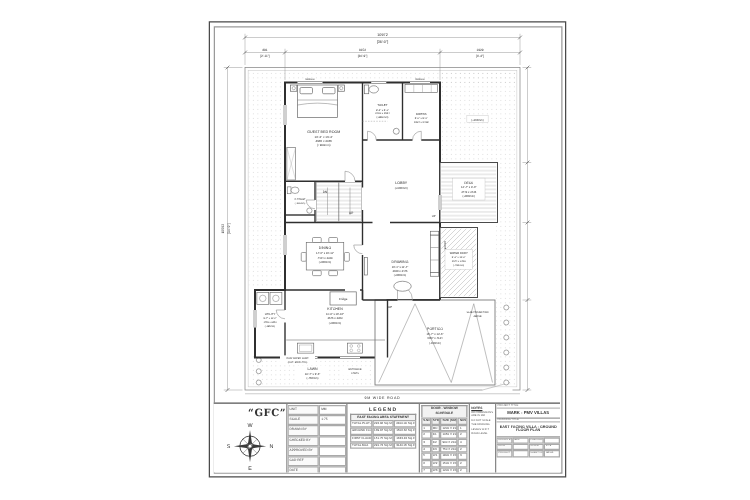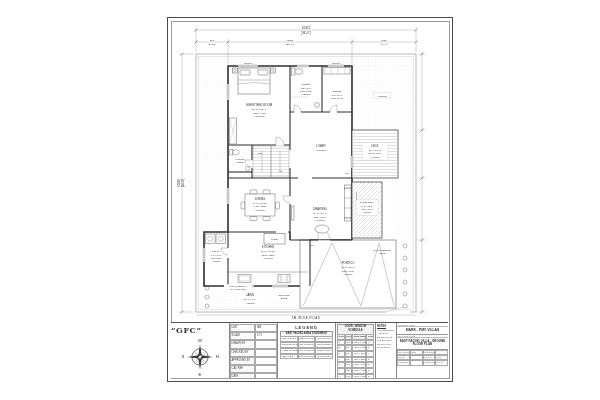--- a/index.html
+++ b/index.html
@@ -6,21 +6,21 @@
   #canvas{position:relative;width:600px;height:400px;background:#ffffff;overflow:hidden;
           font-family:"Liberation Sans",sans-serif;color:#333;}
   .sheet-outer{position:absolute;left:167px;top:17px;width:284px;height:363px;border:1px solid #4a4a4a;}
   .sheet-inner{position:absolute;left:171px;top:21px;width:277px;height:356px;border:0.5px solid #9a9a9a;}
   svg{position:absolute;left:0;top:0;}
   svg text{fill:#2e2e2e;font-family:"Liberation Sans",sans-serif;}
   .titleblock{position:absolute;left:171px;top:322px;width:277px;height:55px;display:flex;
               border-top:1px solid #555;background:#fff;}
   .tb{height:100%;box-sizing:border-box;border-left:0.5px solid #888;position:relative;overflow:hidden;}
   .tb:first-child{border-left:none;}
-  .tb-logo{width:58px;text-align:left;}
+  .tb-logo{width:58px;text-align:right;}
   .gfc{font-family:"DejaVu Serif",serif;font-weight:bold;font-size:8px;margin-top:2px;letter-spacing:0.5px;}
   .tb-info{width:48px;}
   .tb-legend{width:58px;}
   .tb-sched{width:40px;}
   .tb-notes{width:21px;}
   .tb-project{width:52px;}
   .tb-title{font-size:4px;font-weight:bold;text-align:center;letter-spacing:1px;margin-top:2px;}
   .mini-title{font-size:2.6px;font-weight:bold;text-align:center;border:0.5px solid #999;
               border-bottom:none;background:#f2f2f2;line-height:1.7;}
   .trow{display:flex;}

